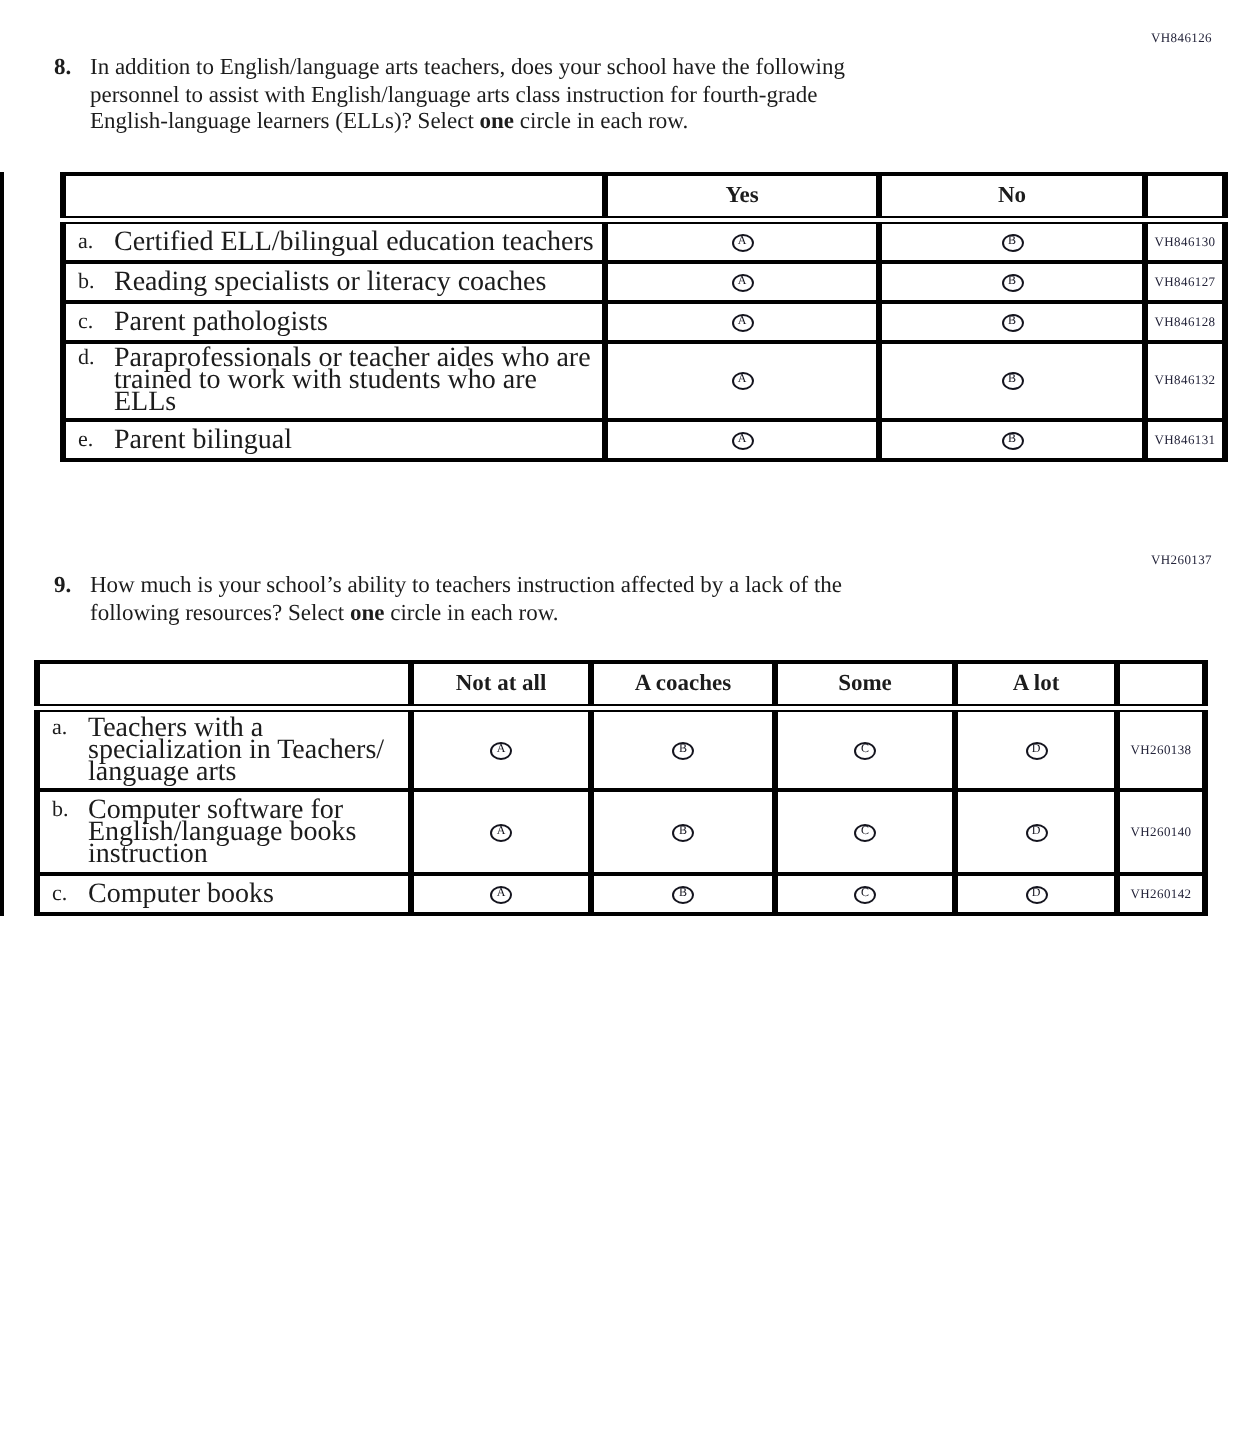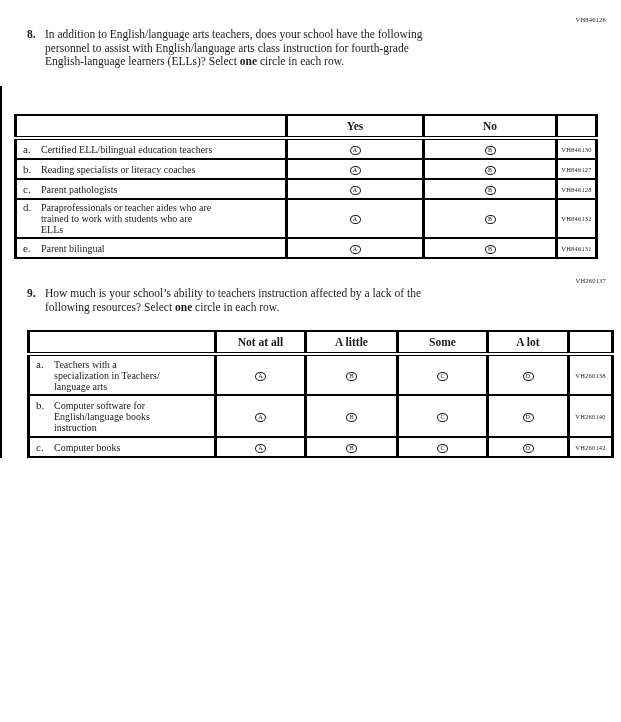--- a/index.html
+++ b/index.html
@@ -31,38 +31,38 @@
     border:2px solid #000;border-left-width:3px;border-right-width:3px;
     padding:0;vertical-align:middle;
   }
   table.answer-table th{
     border-bottom:4px double #000;font-size:11.5px;font-weight:bold;
     text-align:center;height:20px;
   }
   td.label-cell{font-size:11px;}
   td.label-cell .inner{display:flex;padding:2px 3px 2px 6px;}
   .row-letter{flex:0 0 18px;font-size:11px;line-height:11px;}
-  .row-text{flex:1;font-size:10px;line-height:11px;white-space:pre-line;}
+  .row-text{flex:1;font-size:14px;line-height:11px;white-space:pre-line;}
   td.bubble-cell{text-align:center;}
   .bubble{
     display:inline-block;box-sizing:border-box;width:11px;height:9px;
     border:1px solid #14141e;border-radius:50%;
     font-size:6px;line-height:7px;text-align:center;color:#14141e;
     font-family:"Liberation Serif",serif;vertical-align:middle;cursor:pointer;
   }
   td.code-cell{
     text-align:center;font-size:6.5px;color:#24243a;letter-spacing:0.2px;
   }
   
-  #table-q8{left:14px;top:86px;width:581px;margin-top:28px;}
+  #table-q8{left:30px;top:86px;width:581px;}
   #table-q8 tbody tr{height:20px;}
   #table-q8 tbody tr:nth-child(4){height:31px;}
   #table-q8 tbody tr:nth-child(5){height:18px;}
   
-  #table-q9{left:27px;top:330px;width:584px;}
+  #table-q9{left:17px;top:330px;width:584px;}
   #table-q9 tbody tr:nth-child(1){height:41px;}
   #table-q9 tbody tr:nth-child(2){height:42px;}
   #table-q9 tbody tr:nth-child(3){height:19px;}
 </style>
 </head>
 <body>
 
 <div id="page">
 
   <div id="edge-line"></div>
@@ -166,21 +166,21 @@
         <col style="width:90px">
         <col style="width:92px">
         <col style="width:90px">
         <col style="width:81px">
         <col style="width:44px">
     </colgroup>
     <thead>
         <tr>
           <th class="corner-cell"></th>
           <th class="choice-header">Not at all</th>
-          <th class="choice-header">A little</th>
+          <th class="choice-header">A coaches</th>
           <th class="choice-header">Some</th>
           <th class="choice-header">A lot</th>
           <th class="code-header"></th>
         </tr>
       </thead>
     <tbody>
         <tr>
           <td class="label-cell">
             <div class="inner">
               <span class="row-letter">a.</span>

